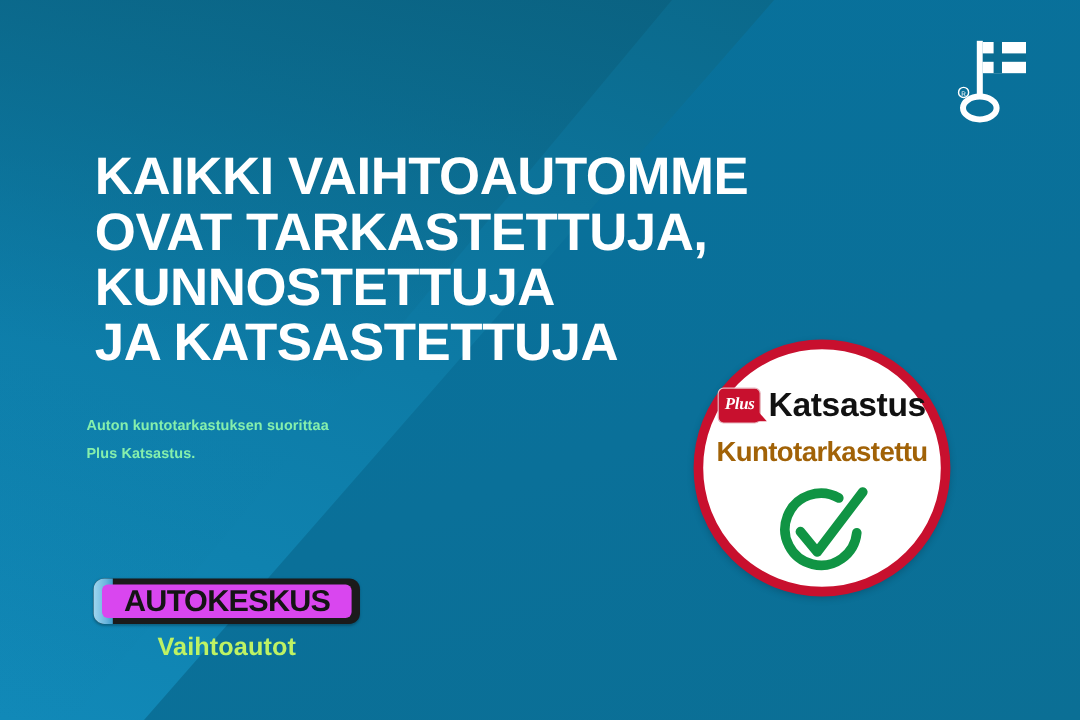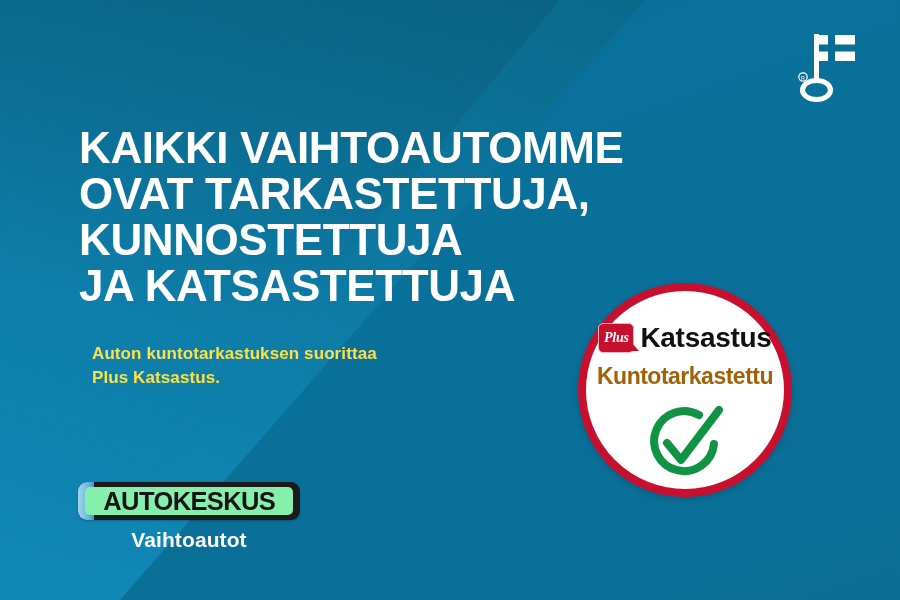--- a/index.html
+++ b/index.html
@@ -67,25 +67,25 @@
     font-size: 44px;
     font-weight: bold;
     line-height: 46px;
     letter-spacing: -0.4px;
     white-space: pre-line;
   }
 
   
   .subtitle {
     position: absolute;
-    left: 92px;
+    left: 72px;
     top: 342px;
     width: 460px;
-    color: #fde047;
-    font-size: 17px;
+    color: #86efac;
+    font-size: 12px;
     font-weight: bold;
     line-height: 24px;
     letter-spacing: 0.1px;
     white-space: pre-line;
   }
 
   
   .logo-block {
     position: absolute;
     left: 78px;
@@ -109,40 +109,40 @@
     height: 38px;
     background: linear-gradient(90deg, #9fd6ef 0%, #6ab6dd 65%, #3f9ccb 100%);
     border-radius: 9px 0 0 9px;
   }
   .plate-inner {
     position: absolute;
     left: 7px;
     top: 5px;
     width: 208px;
     height: 28px;
-    background: #86efac;
+    background: #d946ef;
     border-radius: 5px;
     display: flex;
     align-items: center;
     justify-content: center;
     overflow: hidden;
   }
   .plate-text {
     color: #141414;
     font-size: 25px;
     font-weight: bold;
     letter-spacing: -0.6px;
     line-height: 25px;
     transform: scaleX(1.02);
   }
   .logo-sub {
     margin-top: 8px;
     width: 222px;
     text-align: center;
-    color: #ffffff;
+    color: #bef264;
     font-size: 21px;
     font-weight: bold;
     letter-spacing: 0.1px;
   }
 
   
   .keyflag {
     position: absolute;
     left: 781px;
     top: 26px;

